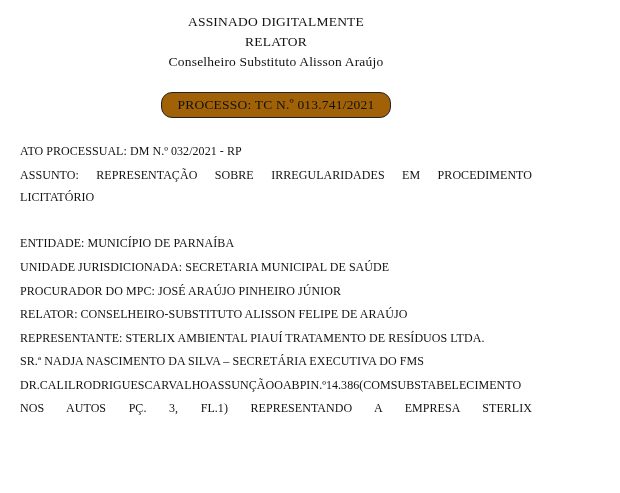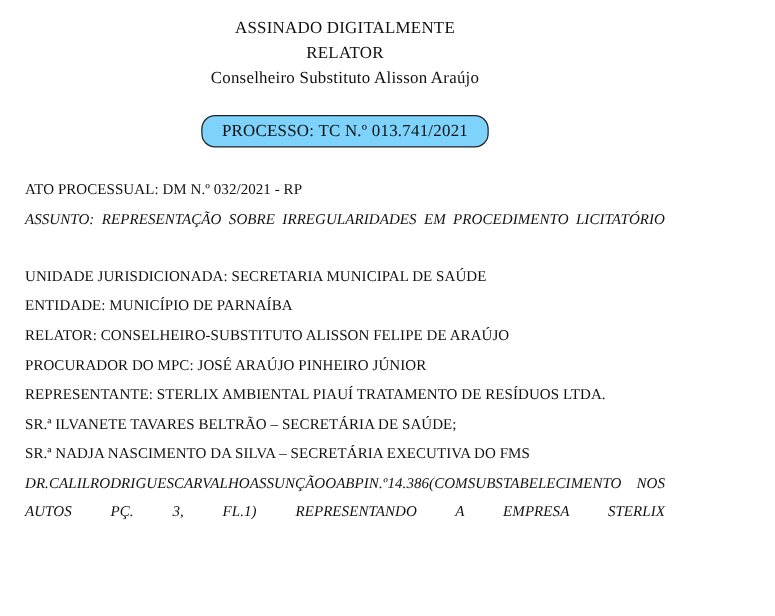--- a/index.html
+++ b/index.html
@@ -39,39 +39,38 @@
     margin-top: 20px;
     margin-bottom: 22px;
   }
   .process-box {
     border: 1px solid #222;
     border-radius: 11px;
     padding: 3px 16px 4px 16px;
     font-size: 13.5px;
     line-height: 17px;
     letter-spacing: 0.2px;
-    background: #7dd3fc;
+    background: #a16207;
   }
   .body-block {
     padding: 0 2px;
   }
   .para {
     font-size: 12px;
     line-height: 22.6px;
     margin: 0 0 0 0;
     text-align: justify;
     text-justify: inter-word;
     letter-spacing: 0.05px;
   }
   .para + .para {
     margin-top: 1px;
   }
   .para.justify-full {
     text-align: justify;
-    font-style: italic;
   }
   .para.justify-full::after {
     content: "";
     display: inline-block;
     width: 100%;
   }
   .nowrap-tight {
     word-spacing: -0.5px;
   }
 </style>
@@ -86,23 +85,22 @@
     <div class="header-line">Conselheiro Substituto Alisson Araújo</div>
   </div>
 
   <div class="process-wrap">
     <div class="process-box">PROCESSO: TC N.º 013.741/2021</div>
   </div>
 
   <div class="body-block">
     <p class="para">ATO PROCESSUAL: DM N.º 032/2021 - RP</p>
     <p class="para justify-full">ASSUNTO: REPRESENTAÇÃO SOBRE IRREGULARIDADES EM PROCEDIMENTO LICITATÓRIO</p>
+    <p class="para">ENTIDADE: MUNICÍPIO DE PARNAÍBA</p>
     <p class="para">UNIDADE JURISDICIONADA: SECRETARIA MUNICIPAL DE SAÚDE</p>
-    <p class="para">ENTIDADE: MUNICÍPIO DE PARNAÍBA</p>
+    <p class="para">PROCURADOR DO MPC: JOSÉ ARAÚJO PINHEIRO JÚNIOR</p>
     <p class="para">RELATOR:  CONSELHEIRO-SUBSTITUTO ALISSON FELIPE DE ARAÚJO</p>
-    <p class="para">PROCURADOR DO MPC: JOSÉ ARAÚJO PINHEIRO JÚNIOR</p>
     <p class="para">REPRESENTANTE: STERLIX AMBIENTAL PIAUÍ TRATAMENTO DE RESÍDUOS LTDA.</p>
-    <p class="para">SR.ª ILVANETE TAVARES BELTRÃO – SECRETÁRIA DE SAÚDE;</p>
     <p class="para">SR.ª  NADJA NASCIMENTO DA SILVA – SECRETÁRIA EXECUTIVA DO FMS</p>
     <p class="para justify-full nowrap-tight">DR.CALILRODRIGUESCARVALHOASSUNÇÃOOABPIN.º14.386(COMSUBSTABELECIMENTO NOS AUTOS PÇ. 3, FL.1) REPRESENTANDO A EMPRESA STERLIX</p>
   </div>
 
 </div>
 
 </body></html>

